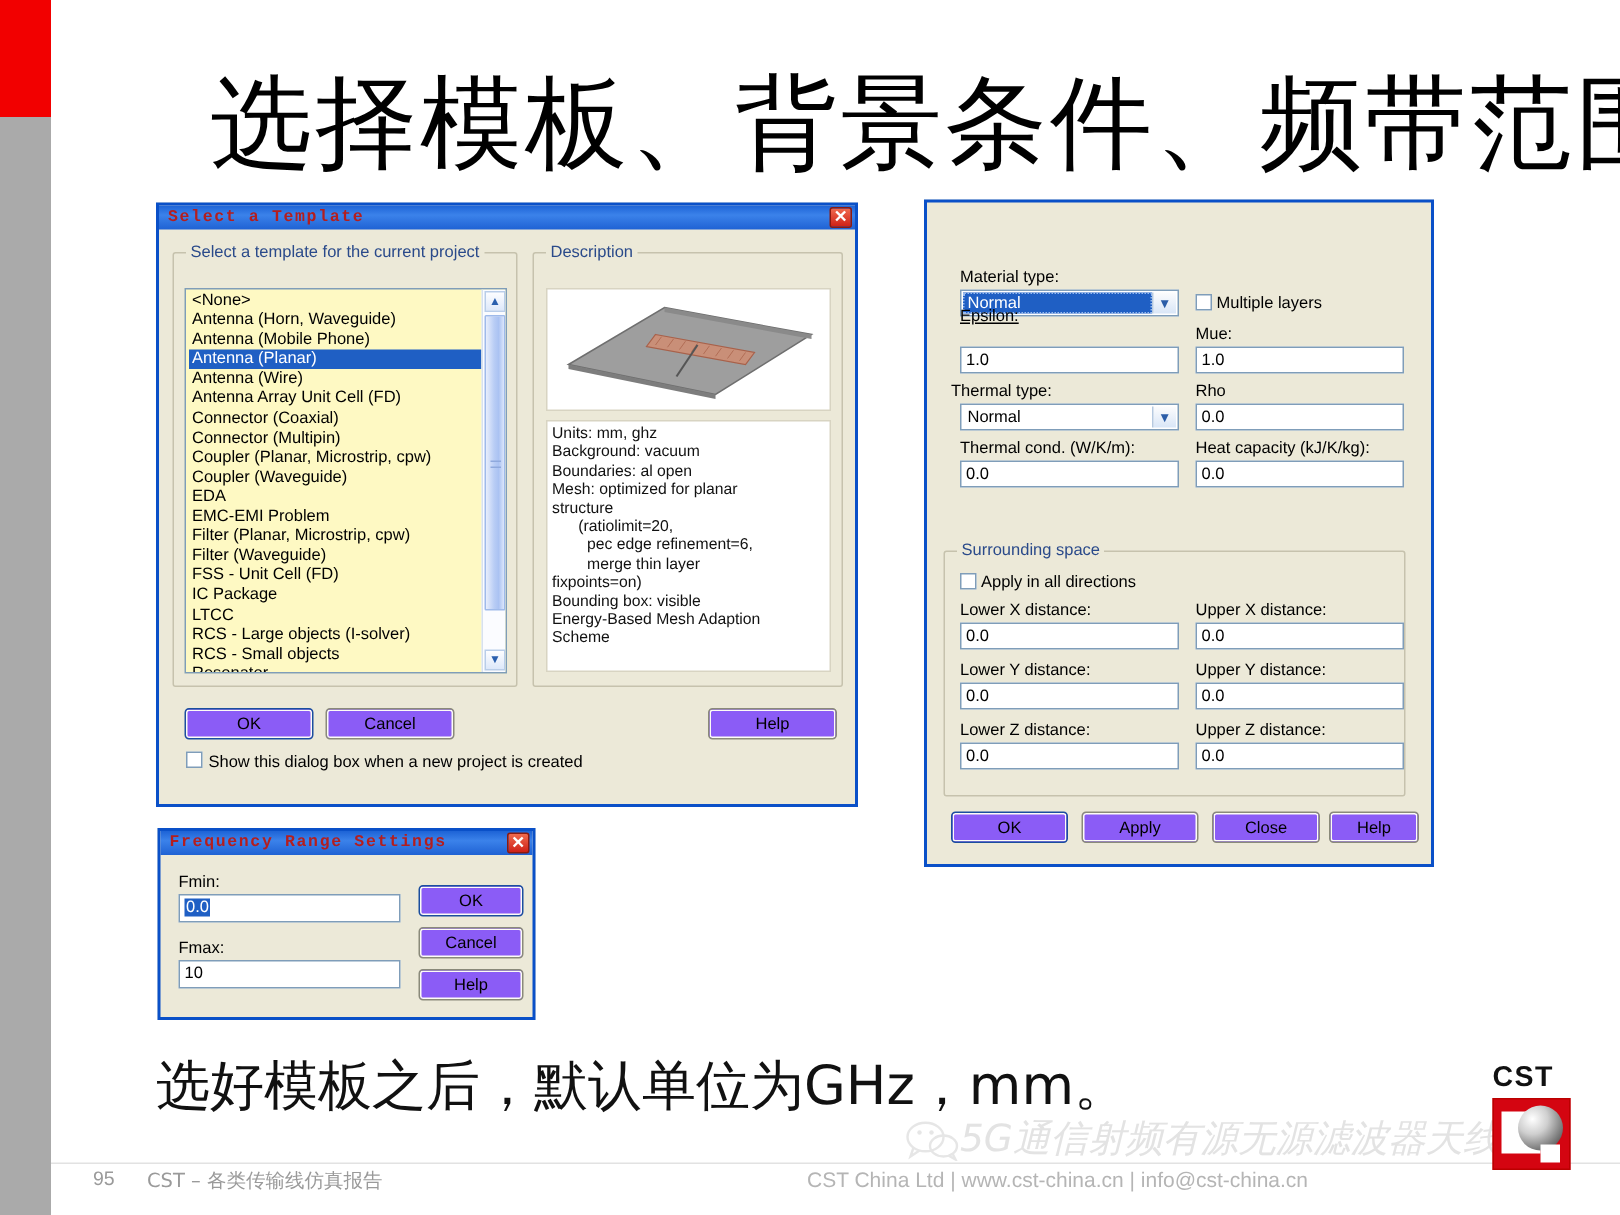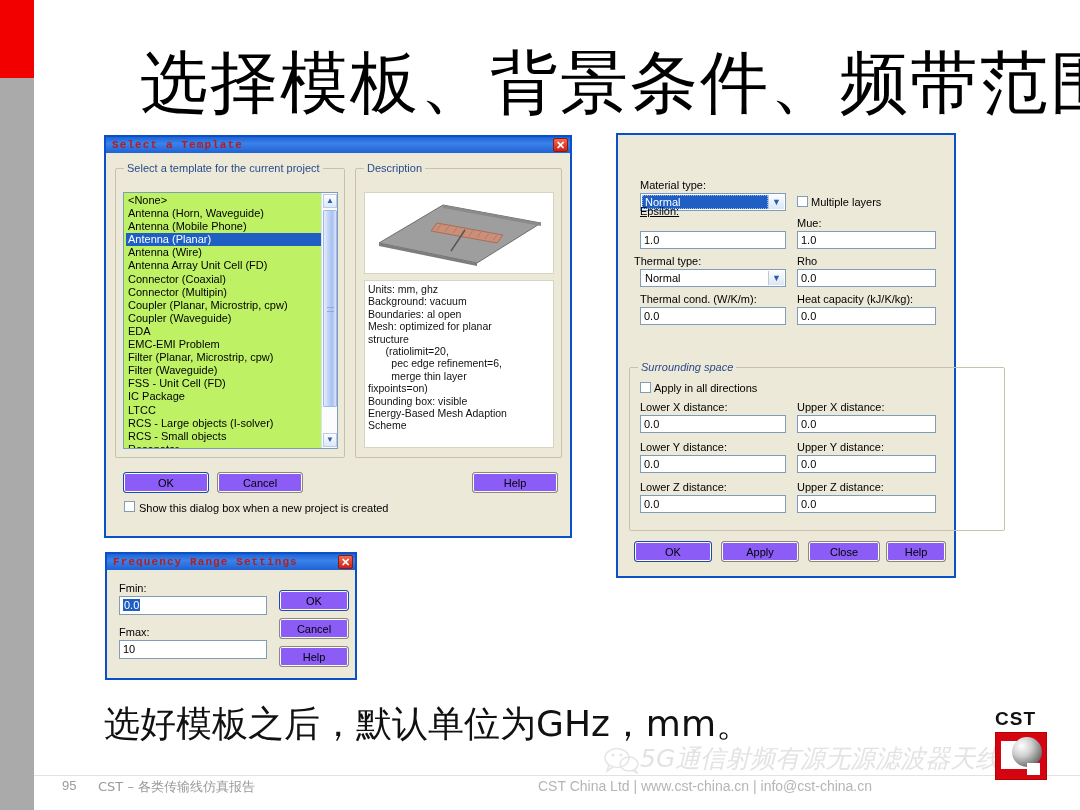--- a/index.html
+++ b/index.html
@@ -77,21 +77,21 @@
 
   .ddl { position:absolute; background:#fff; border:1px solid #7f9db9; }
   .ddl .val { position:absolute; left:1px; top:1px; right:17px; bottom:1px; font-size:11px;
               line-height:15px; padding-left:3px; overflow:hidden; white-space:nowrap; }
   .ddl .val.sel { background:#1f5fc4; color:#fff; outline:1px dotted #99bbee; outline-offset:-1px; }
   .ddl .arw { position:absolute; right:1px; top:1px; bottom:1px; width:16px;
               background:linear-gradient(180deg,#fcfcfd,#d9e6f7); border-left:1px solid #b6c9e0;
               color:#2b5da8; font-size:9px; text-align:center; line-height:15px; }
 
   
-  .lst { position:absolute; background:#bef264; border:1px solid #7f9db9; overflow:hidden;padding-left:36px; }
+  .lst { position:absolute; background:#fef9c3; border:1px solid #7f9db9; overflow:hidden;padding-left:36px; }
   .lst .items { position:absolute; left:0; top:0; right:16px; bottom:0; padding:1px 0 0 2px; }
   .lst .it { font-size:11px; line-height:13.1px; white-space:nowrap; padding-left:2px; color:#000; }
   .lst .it.sel { background:#1f5fc4; color:#fff; }
   .sb  { position:absolute; right:0; top:0; bottom:0; width:16px; background:#fbfcff; border-left:1px solid #d7e1ef; }
   .sb .ar { position:absolute; left:1px; width:14px; height:14px;
             background:linear-gradient(180deg,#fdfdff,#dde8fa); border:1px solid #b9cde9;
             color:#2a5fae; font-size:8px; text-align:center; line-height:12px; }
   .sb .ar.up { top:1px; } .sb .ar.dn { bottom:1px; }
   .sb .thumb { position:absolute; left:1px; top:17px; width:14px; height:197px;
                background:linear-gradient(90deg,#e8eefc,#b9cdf5 45%,#aac2f2 70%,#dce6fb);
@@ -225,21 +225,21 @@
     <div class="arw">▼</div>
   </div>
   <span class="lbl" style="left:179px; top:120px;">Rho</span>
   <div class="tf" style="left:179px; top:134px; width:139px; height:18px;">0.0</div>
 
   <span class="lbl" style="left:22px; top:158px;">Thermal cond. (W/K/m):</span>
   <div class="tf" style="left:22px; top:172px; width:146px; height:18px;">0.0</div>
   <span class="lbl" style="left:179px; top:158px;">Heat capacity (kJ/K/kg):</span>
   <div class="tf" style="left:179px; top:172px; width:139px; height:18px;">0.0</div>
 
-  <div class="grp" style="left:11px; top:232px; width:376px; height:164px;font-style:italic;">
+  <div class="grp" style="left:11px; top:232px; width:308px; height:164px;">
     <span class="lg">Surrounding space</span>
   </div>
 
   <div class="cbx" style="left:22px; top:247px;"></div>
   <span class="lbl" style="left:36px; top:247px;">Apply in all directions</span>
 
   <span class="lbl" style="left:22px; top:266px;">Lower X distance:</span>
   <div class="tf" style="left:22px; top:280px; width:146px; height:18px;">0.0</div>
   <span class="lbl" style="left:179px; top:266px;">Upper X distance:</span>
   <div class="tf" style="left:179px; top:280px; width:139px; height:18px;">0.0</div>

